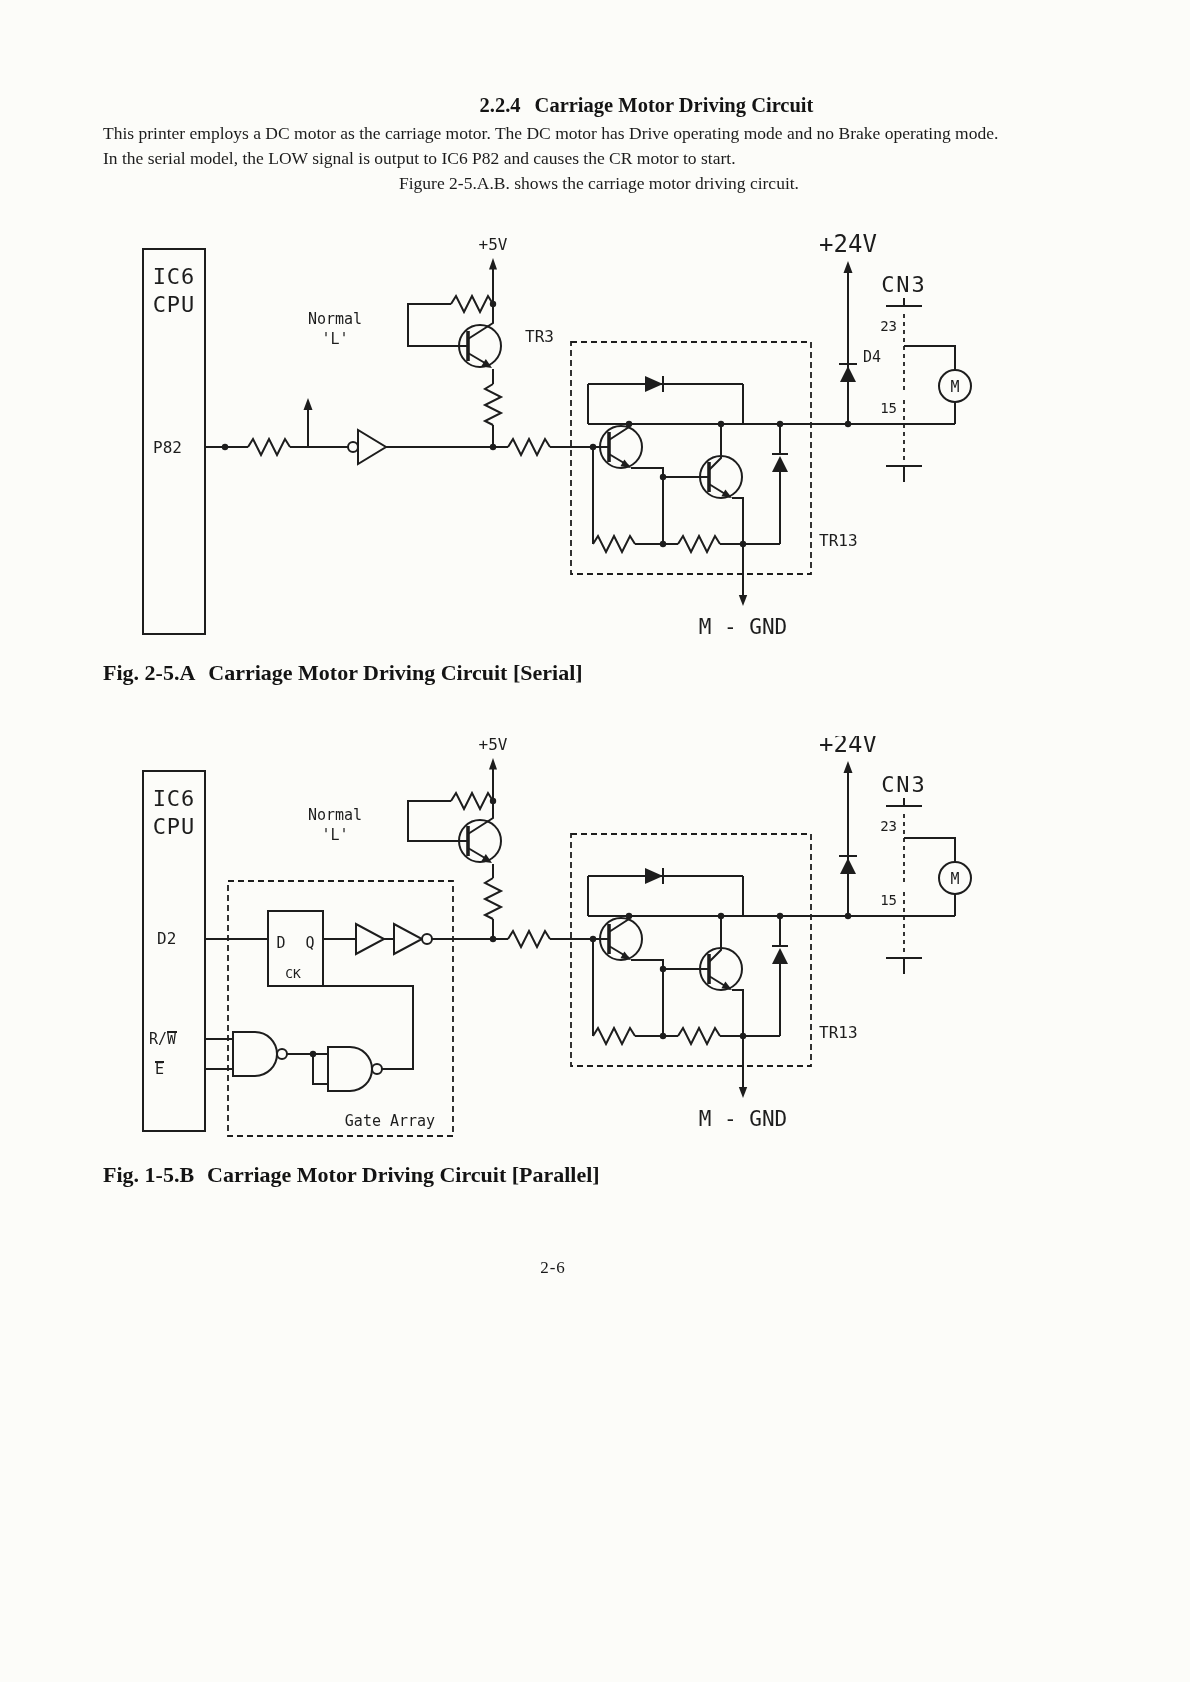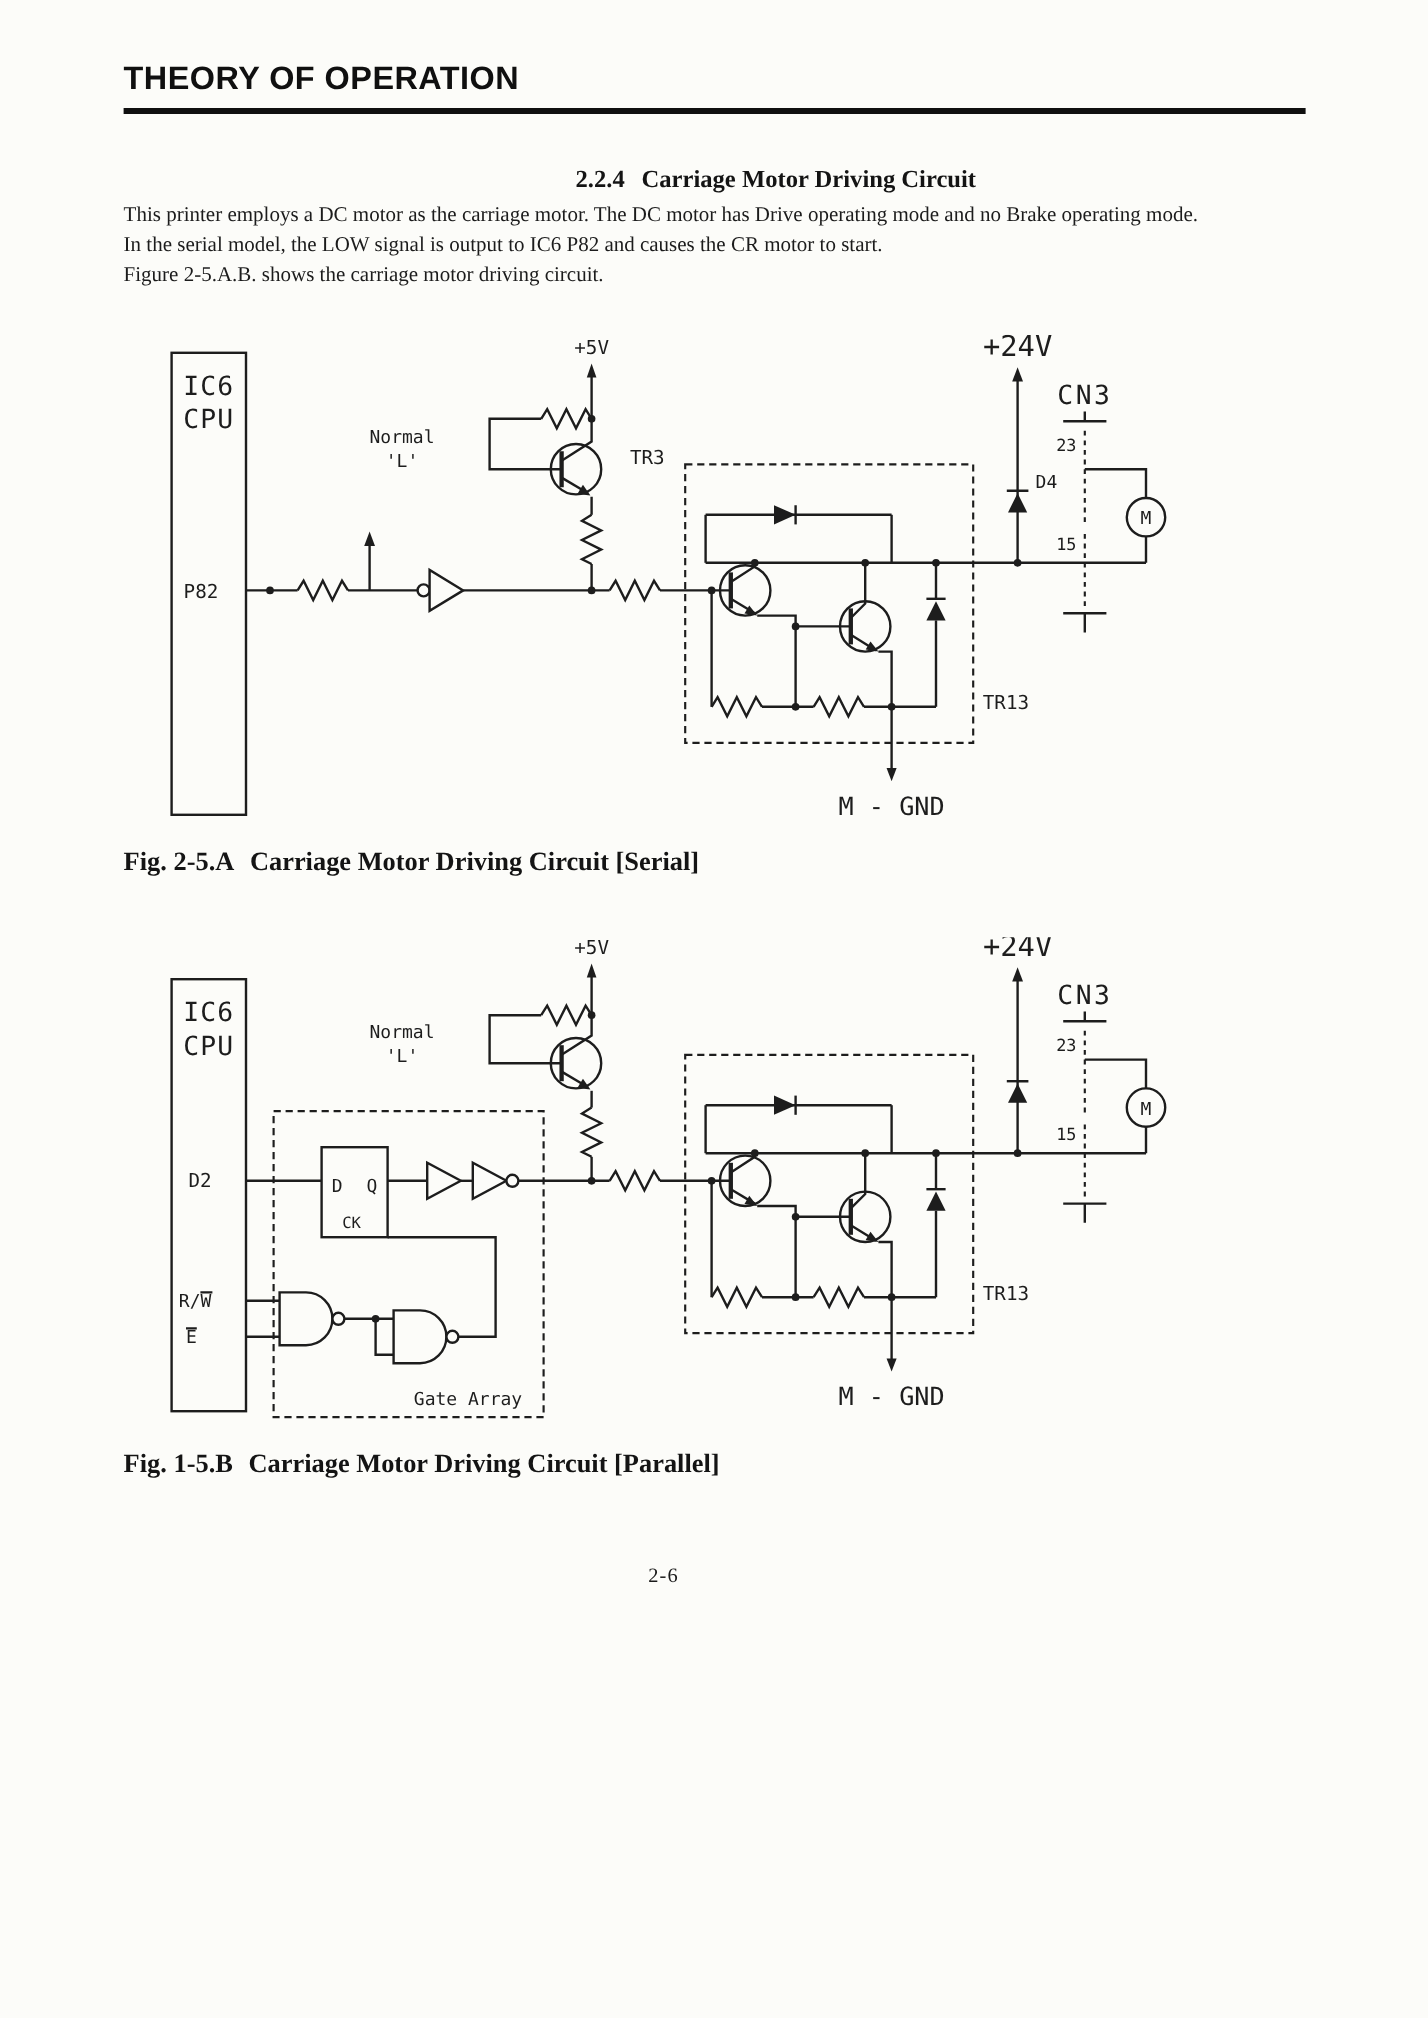--- a/index.html
+++ b/index.html
@@ -4,21 +4,21 @@
 <style>
   * { margin:0; padding:0; box-sizing:border-box; }
   html,body { background:#e8e8e8; }
   .page { width:1190px; height:1682px; background:#fcfcf9; position:relative; overflow:hidden; color:#1a1a1a; margin:0 auto; }
   .content { padding:50px 0 0 103px; }
   .doc-header { font-family:"Liberation Sans",sans-serif; font-weight:bold; font-size:27px; letter-spacing:0.4px; color:#101010; border-bottom:5px solid #101010; padding-bottom:9px; width:985px; }
   .section-heading { margin-top:44px; font-family:"Liberation Serif",serif; font-weight:bold; font-size:20.5px; color:#141414;text-align:center; }
   .section-heading .num { margin-right:14px; }
   .body-text { margin-top:4px; width:992px; font-family:"Liberation Serif",serif; font-size:17.5px; line-height:1.43; color:#1c1c1c; }
   .body-text p { margin:0; }
-  .p-gap { margin-top:27px; }
+  .p-gap { margin-top:27px;text-align:center; }
   .figure { margin-top:38px; width:900px; }
   .figure-b { margin-top:50px; }
   .fig-caption { width:900px; text-align:left; font-family:"Liberation Serif",serif; font-weight:bold; font-size:22px; margin-top:14px; color:#141414; }
   .fig-caption .cap-label { margin-right:13px; }
   .page-number { width:900px; text-align:center; margin-top:70px; font-family:"Liberation Serif",serif; font-size:17px; letter-spacing:1px; }
   svg { display:block; }
   .w   { fill:none; stroke:#1d1d1d; stroke-width:2; }
   .dash  { stroke-dasharray:6 4; stroke-width:1.8; }
   .dash2 { stroke-dasharray:4 4; stroke-width:1.8; }
   .bar { stroke:#1d1d1d; stroke-width:3.6; fill:none; }
@@ -26,21 +26,20 @@
   .gate { fill:#fcfcf9; stroke:#1d1d1d; stroke-width:2; }
   .dot { fill:#1d1d1d; }
   text.lbl { font-family:"DejaVu Sans Mono",monospace; fill:#1d1d1d; }
 </style>
 </head>
 <body>
 
 <div class="page">
   <div class="content">
 
-    <div class="doc-header">THEORY OF OPERATION</div>
 
     <div class="section-heading">
       <span class="num">2.2.4</span><span>Carriage Motor Driving Circuit</span>
     </div>
 
     <div class="body-text">
       <p>This printer employs a DC motor as the carriage motor. The DC motor has Drive operating mode and no Brake operating mode.</p>
       <p>In the serial model, the LOW signal is output to IC6 P82 and causes the CR motor to start.</p>
       <p class="p-gap">Figure 2-5.A.B. shows the carriage motor driving circuit.</p>
     </div>

